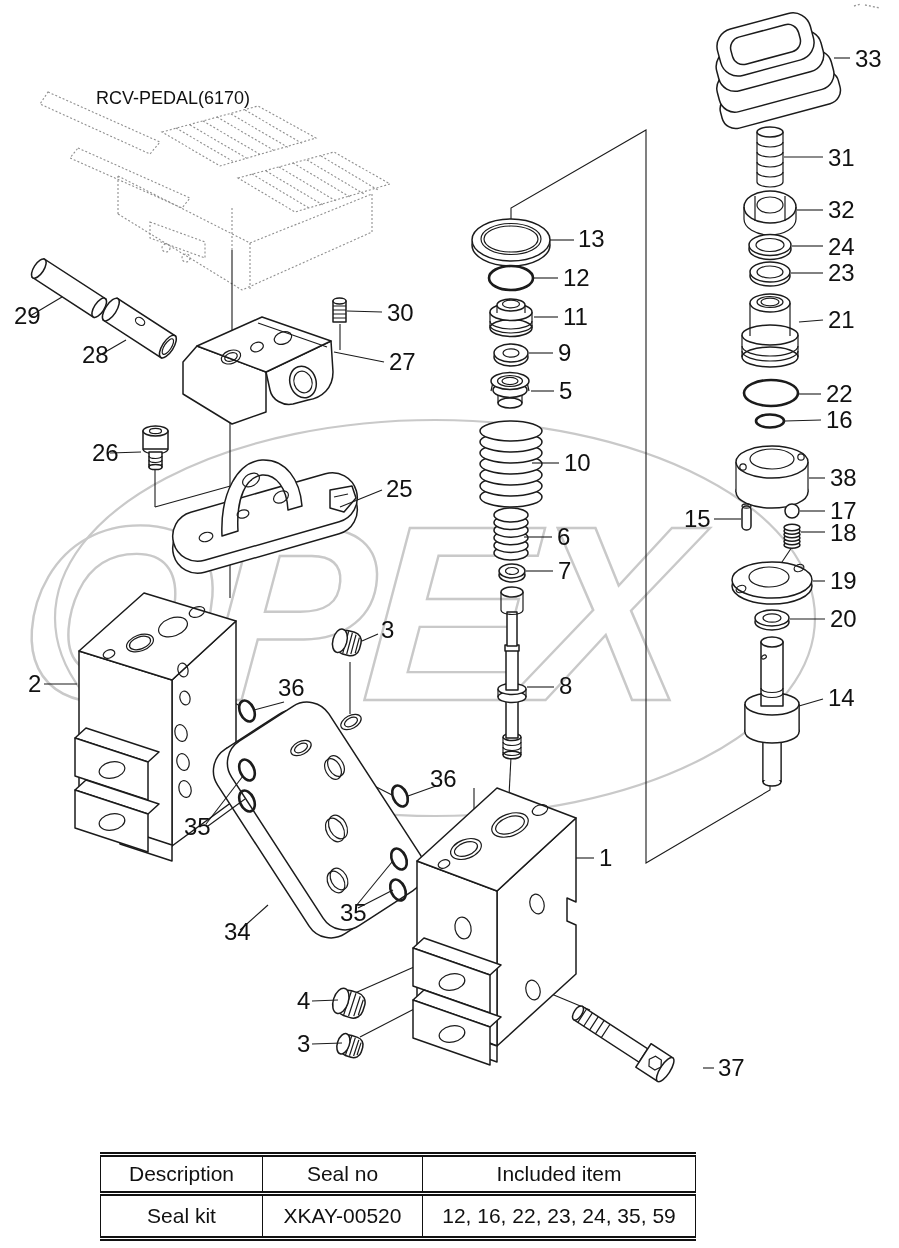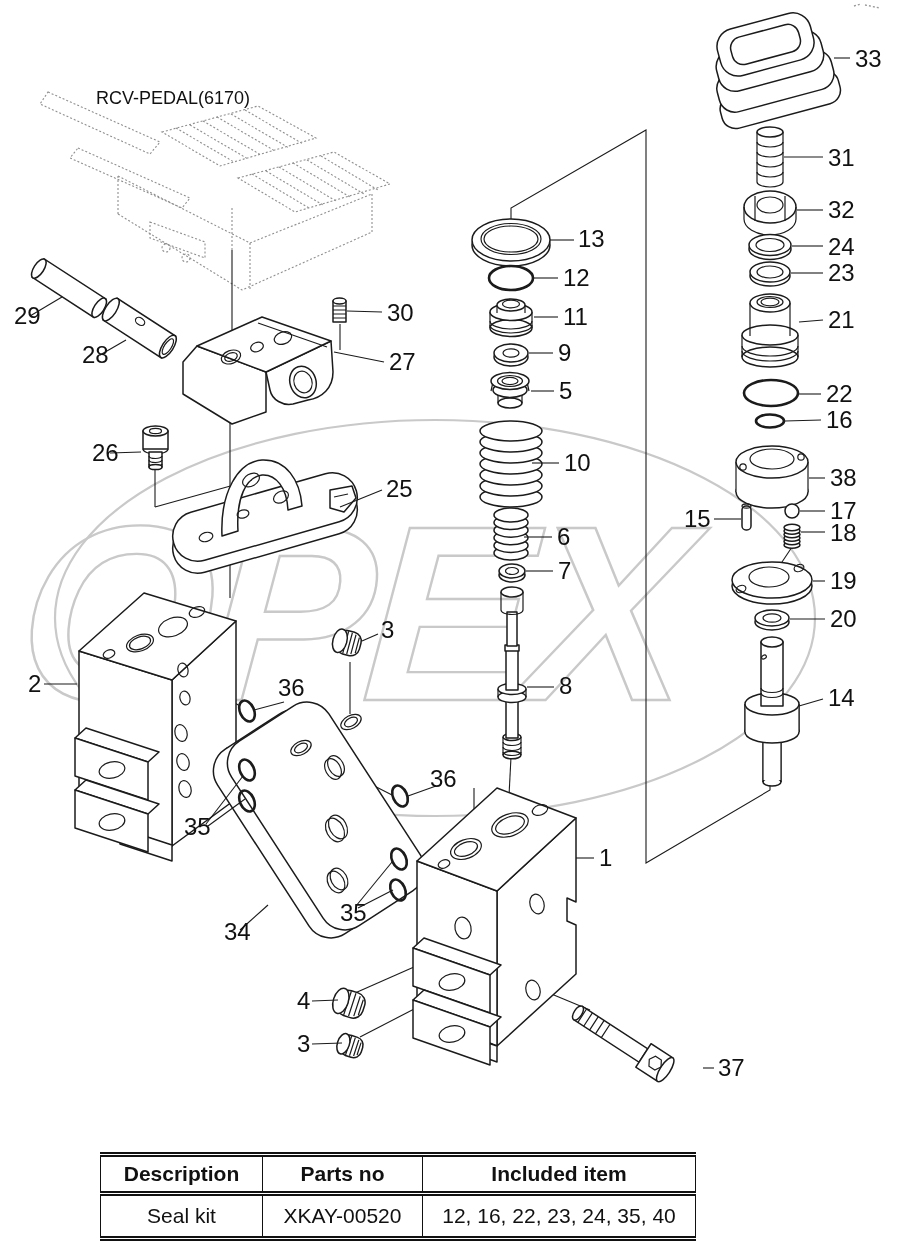--- a/index.html
+++ b/index.html
@@ -17,21 +17,21 @@
   .w{fill:none;stroke:#c9c9c9;stroke-width:2.2;}
   .wt{font:italic 700 250px "Liberation Sans",sans-serif;fill:none;
       stroke:#c9c9c9;stroke-width:2.4;letter-spacing:-8px;}
   
   .ptable-wrap{position:absolute;left:100px;top:1152px;}
   table.ptable{border-collapse:collapse;table-layout:fixed;}
   table.ptable th,table.ptable td{
     border-left:1.6px solid #111;border-right:1.6px solid #111;
     font:400 21px "Liberation Sans",sans-serif;color:#111;
     text-align:center;padding:0 10px;white-space:nowrap;}
-  table.ptable th{border-top:5px double #111;border-bottom:5px double #111;height:34px;font-weight:700;}
+  table.ptable th{border-top:5px double #111;border-bottom:5px double #111;height:34px;font-weight:400;}
   table.ptable td{border-bottom:5px double #111;height:40px;}
 </style>
 </head>
 <body>
 
 <div class="page">
 <svg width="899" height="1248" viewBox="0 0 899 1248">
 
   <g>
     <polygon class="d" points="48,92 160,142 150,154 40,104"></polygon>
@@ -513,26 +513,26 @@
   <div class="ptable-wrap">
     <table class="ptable">
       <colgroup>
           <col style="width:162px">
           <col style="width:160px">
           <col style="width:273px">
         </colgroup>
       <thead>
         <tr>
           <th>Description</th>
-          <th>Parts no</th>
+          <th>Seal no</th>
           <th>Included item</th>
         </tr>
       </thead>
       <tbody>
         <tr>
           <td>Seal kit</td>
           <td>XKAY-00520</td>
-          <td>12, 16, 22, 23, 24, 35, 40</td>
+          <td>12, 16, 22, 23, 24, 35, 59</td>
         </tr>
       </tbody>
     </table>
   </div>
 </div>
 
 </body></html>

